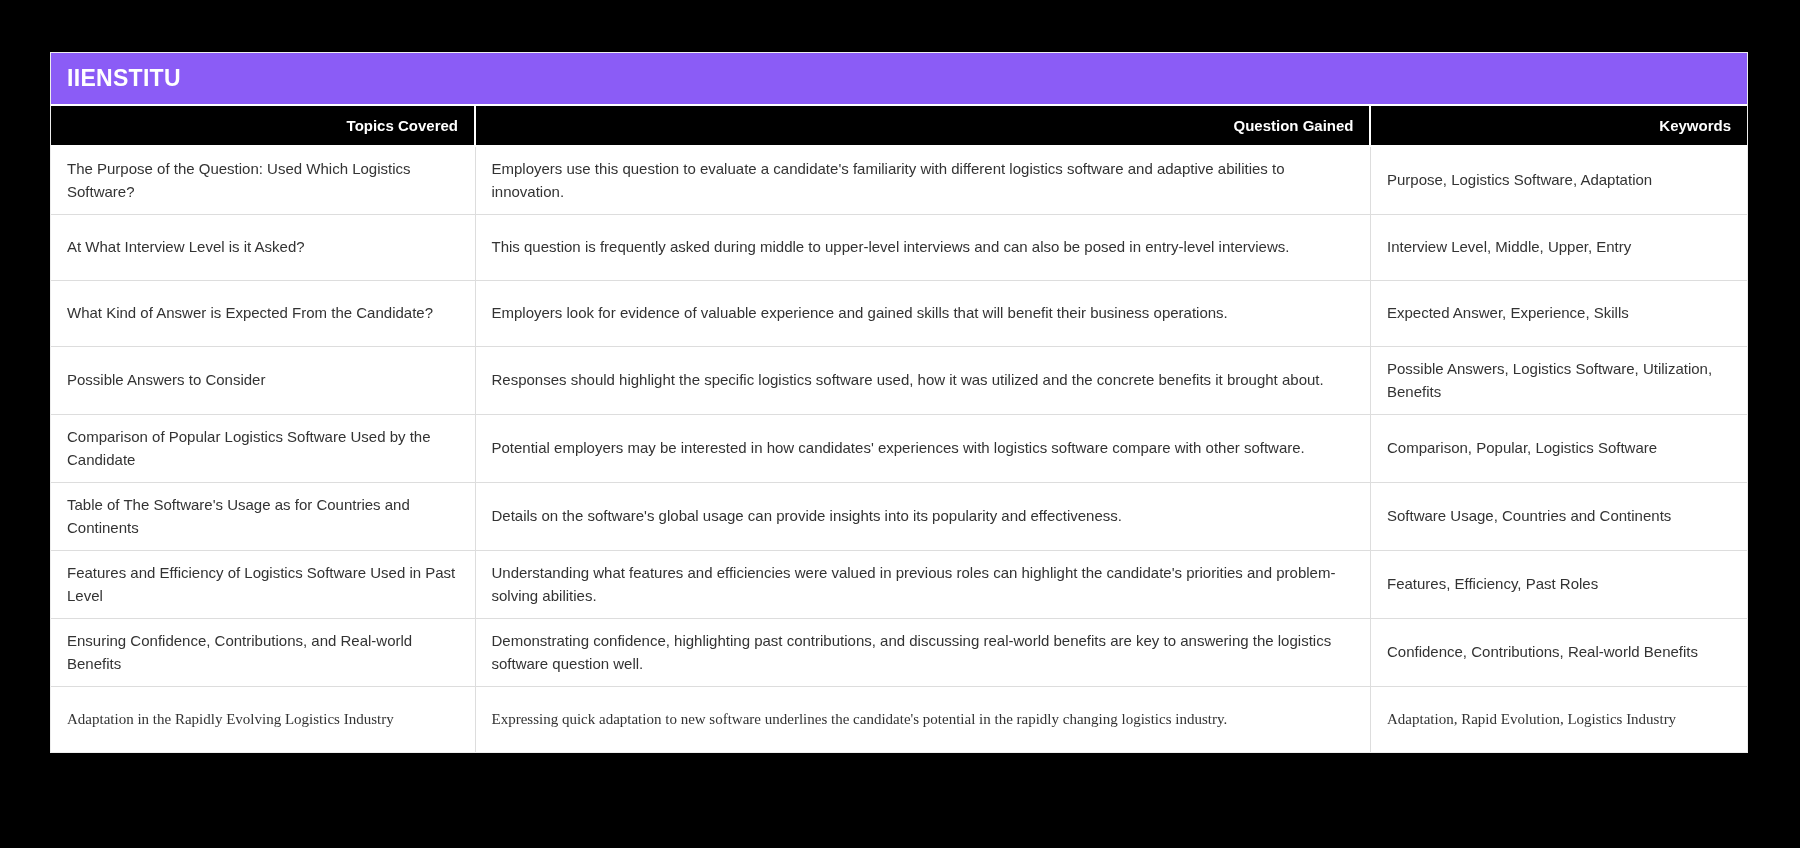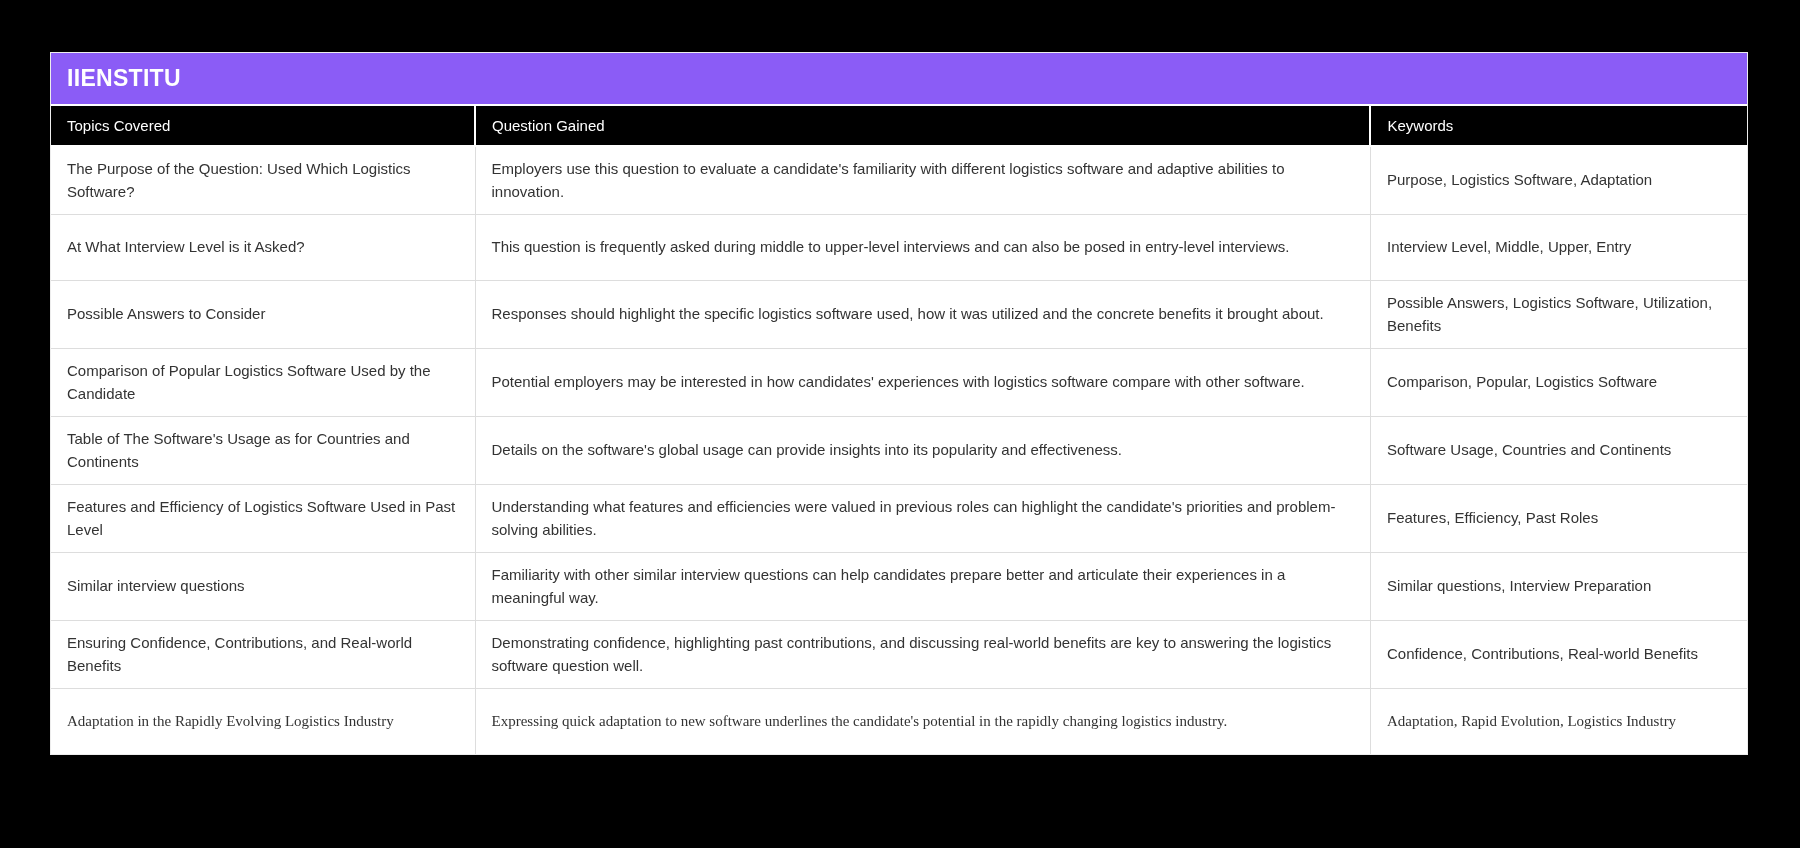--- a/index.html
+++ b/index.html
@@ -33,22 +33,22 @@
     border-collapse: collapse;
     table-layout: fixed;
   }
   col.c-topic    { width: 25.0%; }
   col.c-insight  { width: 52.8%; }
   col.c-keywords { width: 22.2%; }
   thead th {
     background: #000000;
     color: #ffffff;
     font-size: 15px;
-    font-weight: 400;
-    text-align: left;
+    font-weight: 700;
+    text-align: right;
     padding: 11px 16px;
     border-bottom: 2px solid #ffffff;
     vertical-align: middle;
   }
   thead th + th { border-left: 2px solid #ffffff; }
   tbody { background: #ffffff; }
   tbody td {
     font-size: 15px;
     color: #333333;
     line-height: 1.5;
@@ -85,45 +85,45 @@
           <td>The Purpose of the Question: Used Which Logistics Software?</td>
           <td>Employers use this question to evaluate a candidate's familiarity with different logistics software and adaptive abilities to innovation.</td>
           <td>Purpose, Logistics Software, Adaptation</td>
         </tr>
         <tr>
           <td>At What Interview Level is it Asked?</td>
           <td>This question is frequently asked during middle to upper-level interviews and can also be posed in entry-level interviews.</td>
           <td>Interview Level, Middle, Upper, Entry</td>
         </tr>
         <tr>
+          <td>What Kind of Answer is Expected From the Candidate?</td>
+          <td>Employers look for evidence of valuable experience and gained skills that will benefit their business operations.</td>
+          <td>Expected Answer, Experience, Skills</td>
+        </tr>
+        <tr>
           <td>Possible Answers to Consider</td>
           <td>Responses should highlight the specific logistics software used, how it was utilized and the concrete benefits it brought about.</td>
           <td>Possible Answers, Logistics Software, Utilization, Benefits</td>
         </tr>
         <tr>
           <td>Comparison of Popular Logistics Software Used by the Candidate</td>
           <td>Potential employers may be interested in how candidates' experiences with logistics software compare with other software.</td>
           <td>Comparison, Popular, Logistics Software</td>
         </tr>
         <tr>
           <td>Table of The Software's Usage as for Countries and Continents</td>
           <td>Details on the software's global usage can provide insights into its popularity and effectiveness.</td>
           <td>Software Usage, Countries and Continents</td>
         </tr>
         <tr>
           <td>Features and Efficiency of Logistics Software Used in Past Level</td>
           <td>Understanding what features and efficiencies were valued in previous roles can highlight the candidate's priorities and problem-solving abilities.</td>
           <td>Features, Efficiency, Past Roles</td>
         </tr>
         <tr>
-          <td>Similar interview questions</td>
-          <td>Familiarity with other similar interview questions can help candidates prepare better and articulate their experiences in a meaningful way.</td>
-          <td>Similar questions, Interview Preparation</td>
-        </tr>
-        <tr>
           <td>Ensuring Confidence, Contributions, and Real-world Benefits</td>
           <td>Demonstrating confidence, highlighting past contributions, and discussing real-world benefits are key to answering the logistics software question well.</td>
           <td>Confidence, Contributions, Real-world Benefits</td>
         </tr>
         <tr>
           <td>Adaptation in the Rapidly Evolving Logistics Industry</td>
           <td>Expressing quick adaptation to new software underlines the candidate's potential in the rapidly changing logistics industry.</td>
           <td>Adaptation, Rapid Evolution, Logistics Industry</td>
         </tr>
       </tbody>

